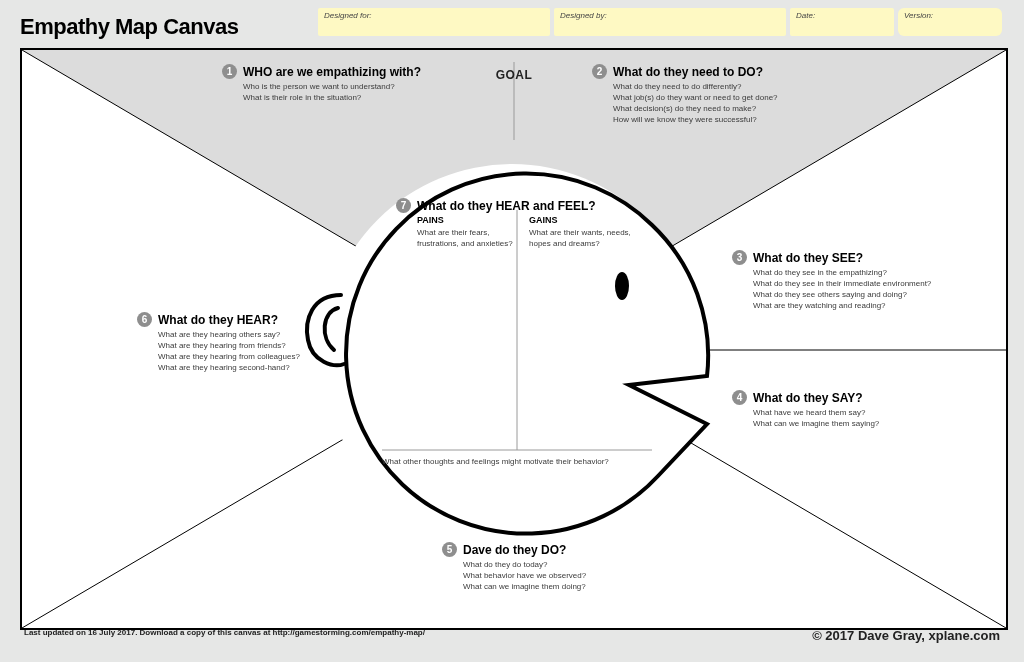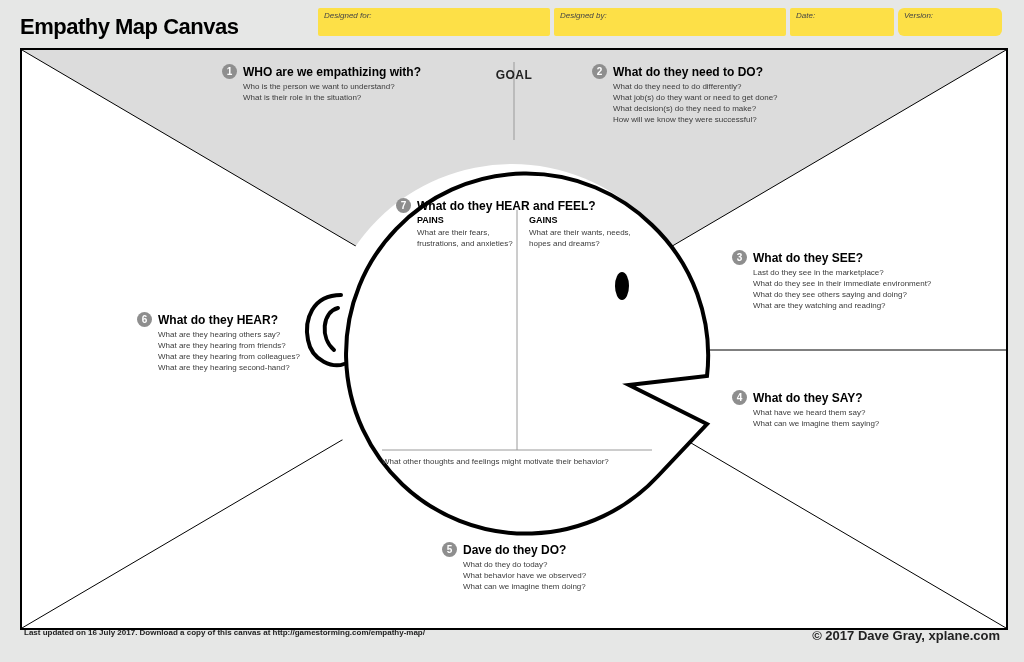--- a/index.html
+++ b/index.html
@@ -25,21 +25,21 @@
     letter-spacing: -0.5px;
   }
   .header-fields {
     position: absolute;
     left: 318px;
     top: 8px;
     display: flex;
     gap: 4px;
   }
   .hf {
-    background: #fde047;
+    background: #fef9c3;
     height: 28px;
     border-radius: 2px;
     font-size: 8px;
     font-style: italic;
     color: #444;
     padding: 3px 6px;
     box-sizing: border-box;
   }
   .hf1 { width: 232px; }
   .hf2 { width: 232px; }
@@ -194,21 +194,21 @@
         <div>How will we know they were successful?</div>
       </div>
     </div>
 
     <div class="sec" style="left:710px; top:200px; width:260px;">
       <div class="sec-h">
         <span class="bullet">3</span>
         <span>What do they SEE?</span>
       </div>
       <div class="sec-q" style="padding-left:21px;">
-        <div>Last do they see in the marketplace?</div>
+        <div>What do they see in the empathizing?</div>
         <div>What do they see in their immediate environment?</div>
         <div>What do they see others saying and doing?</div>
         <div>What are they watching and reading?</div>
       </div>
     </div>
 
     <div class="sec" style="left:710px; top:340px; width:260px;">
       <div class="sec-h">
         <span class="bullet">4</span>
         <span>What do they SAY?</span>

